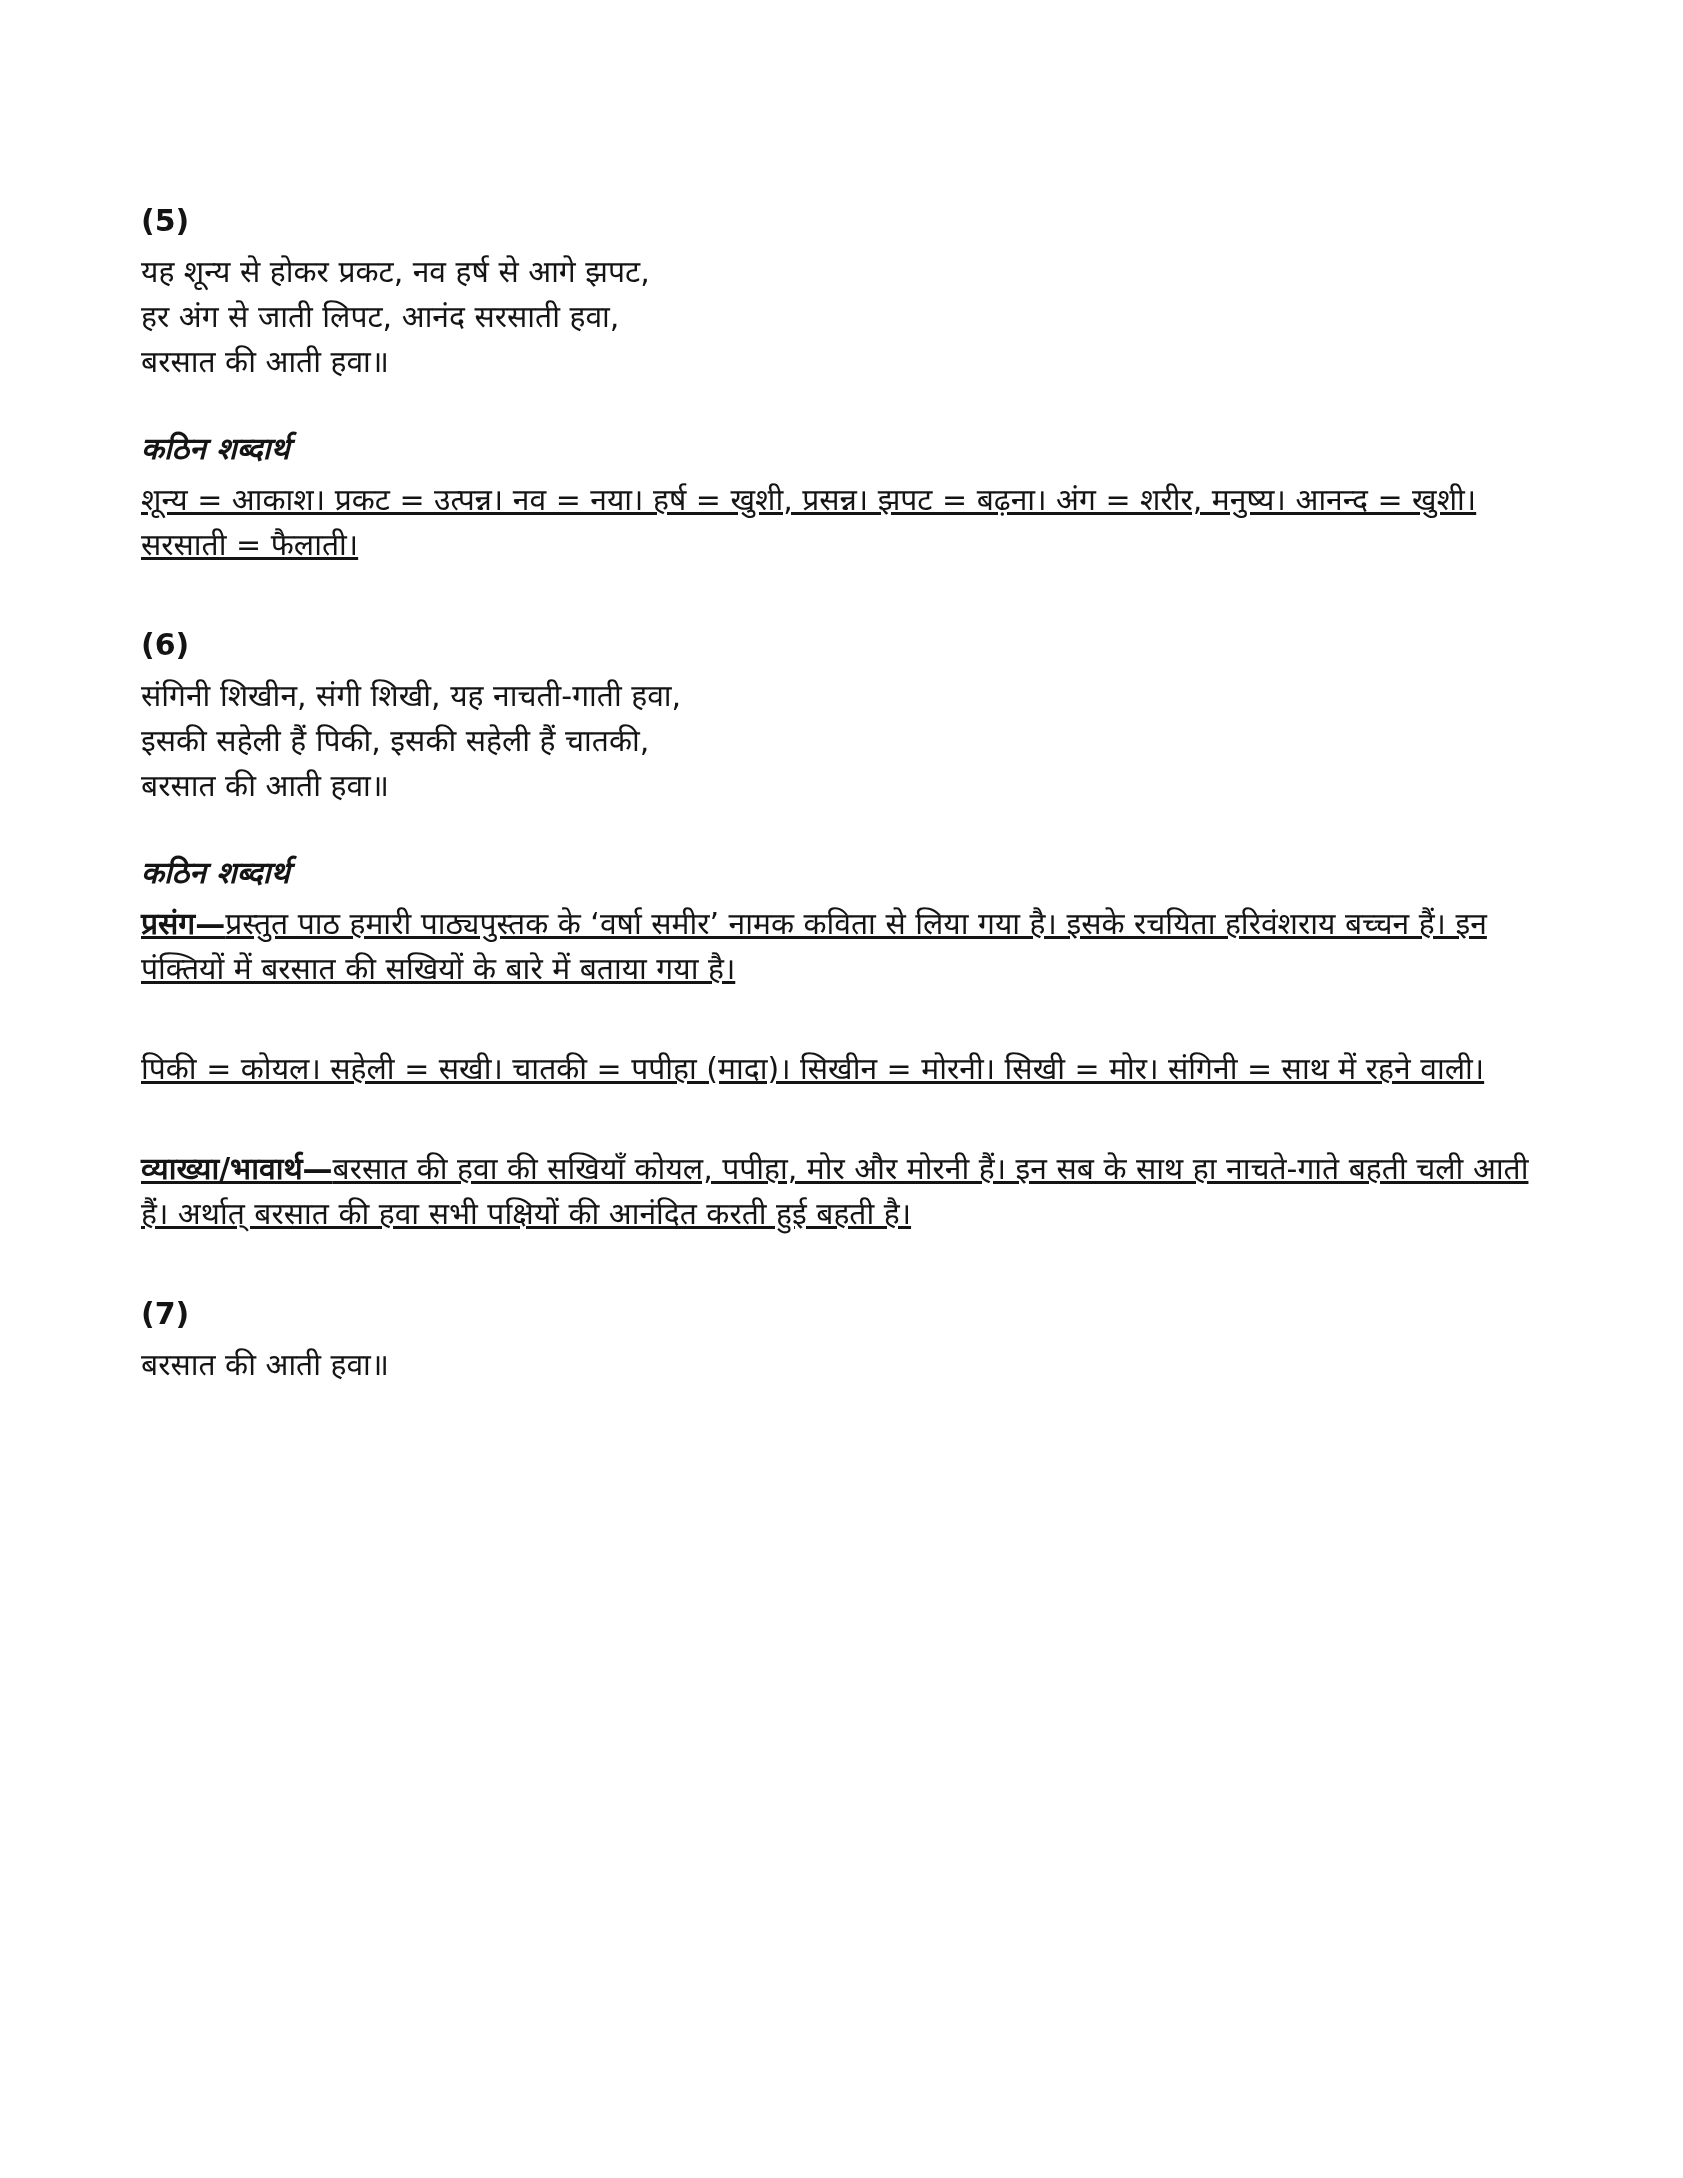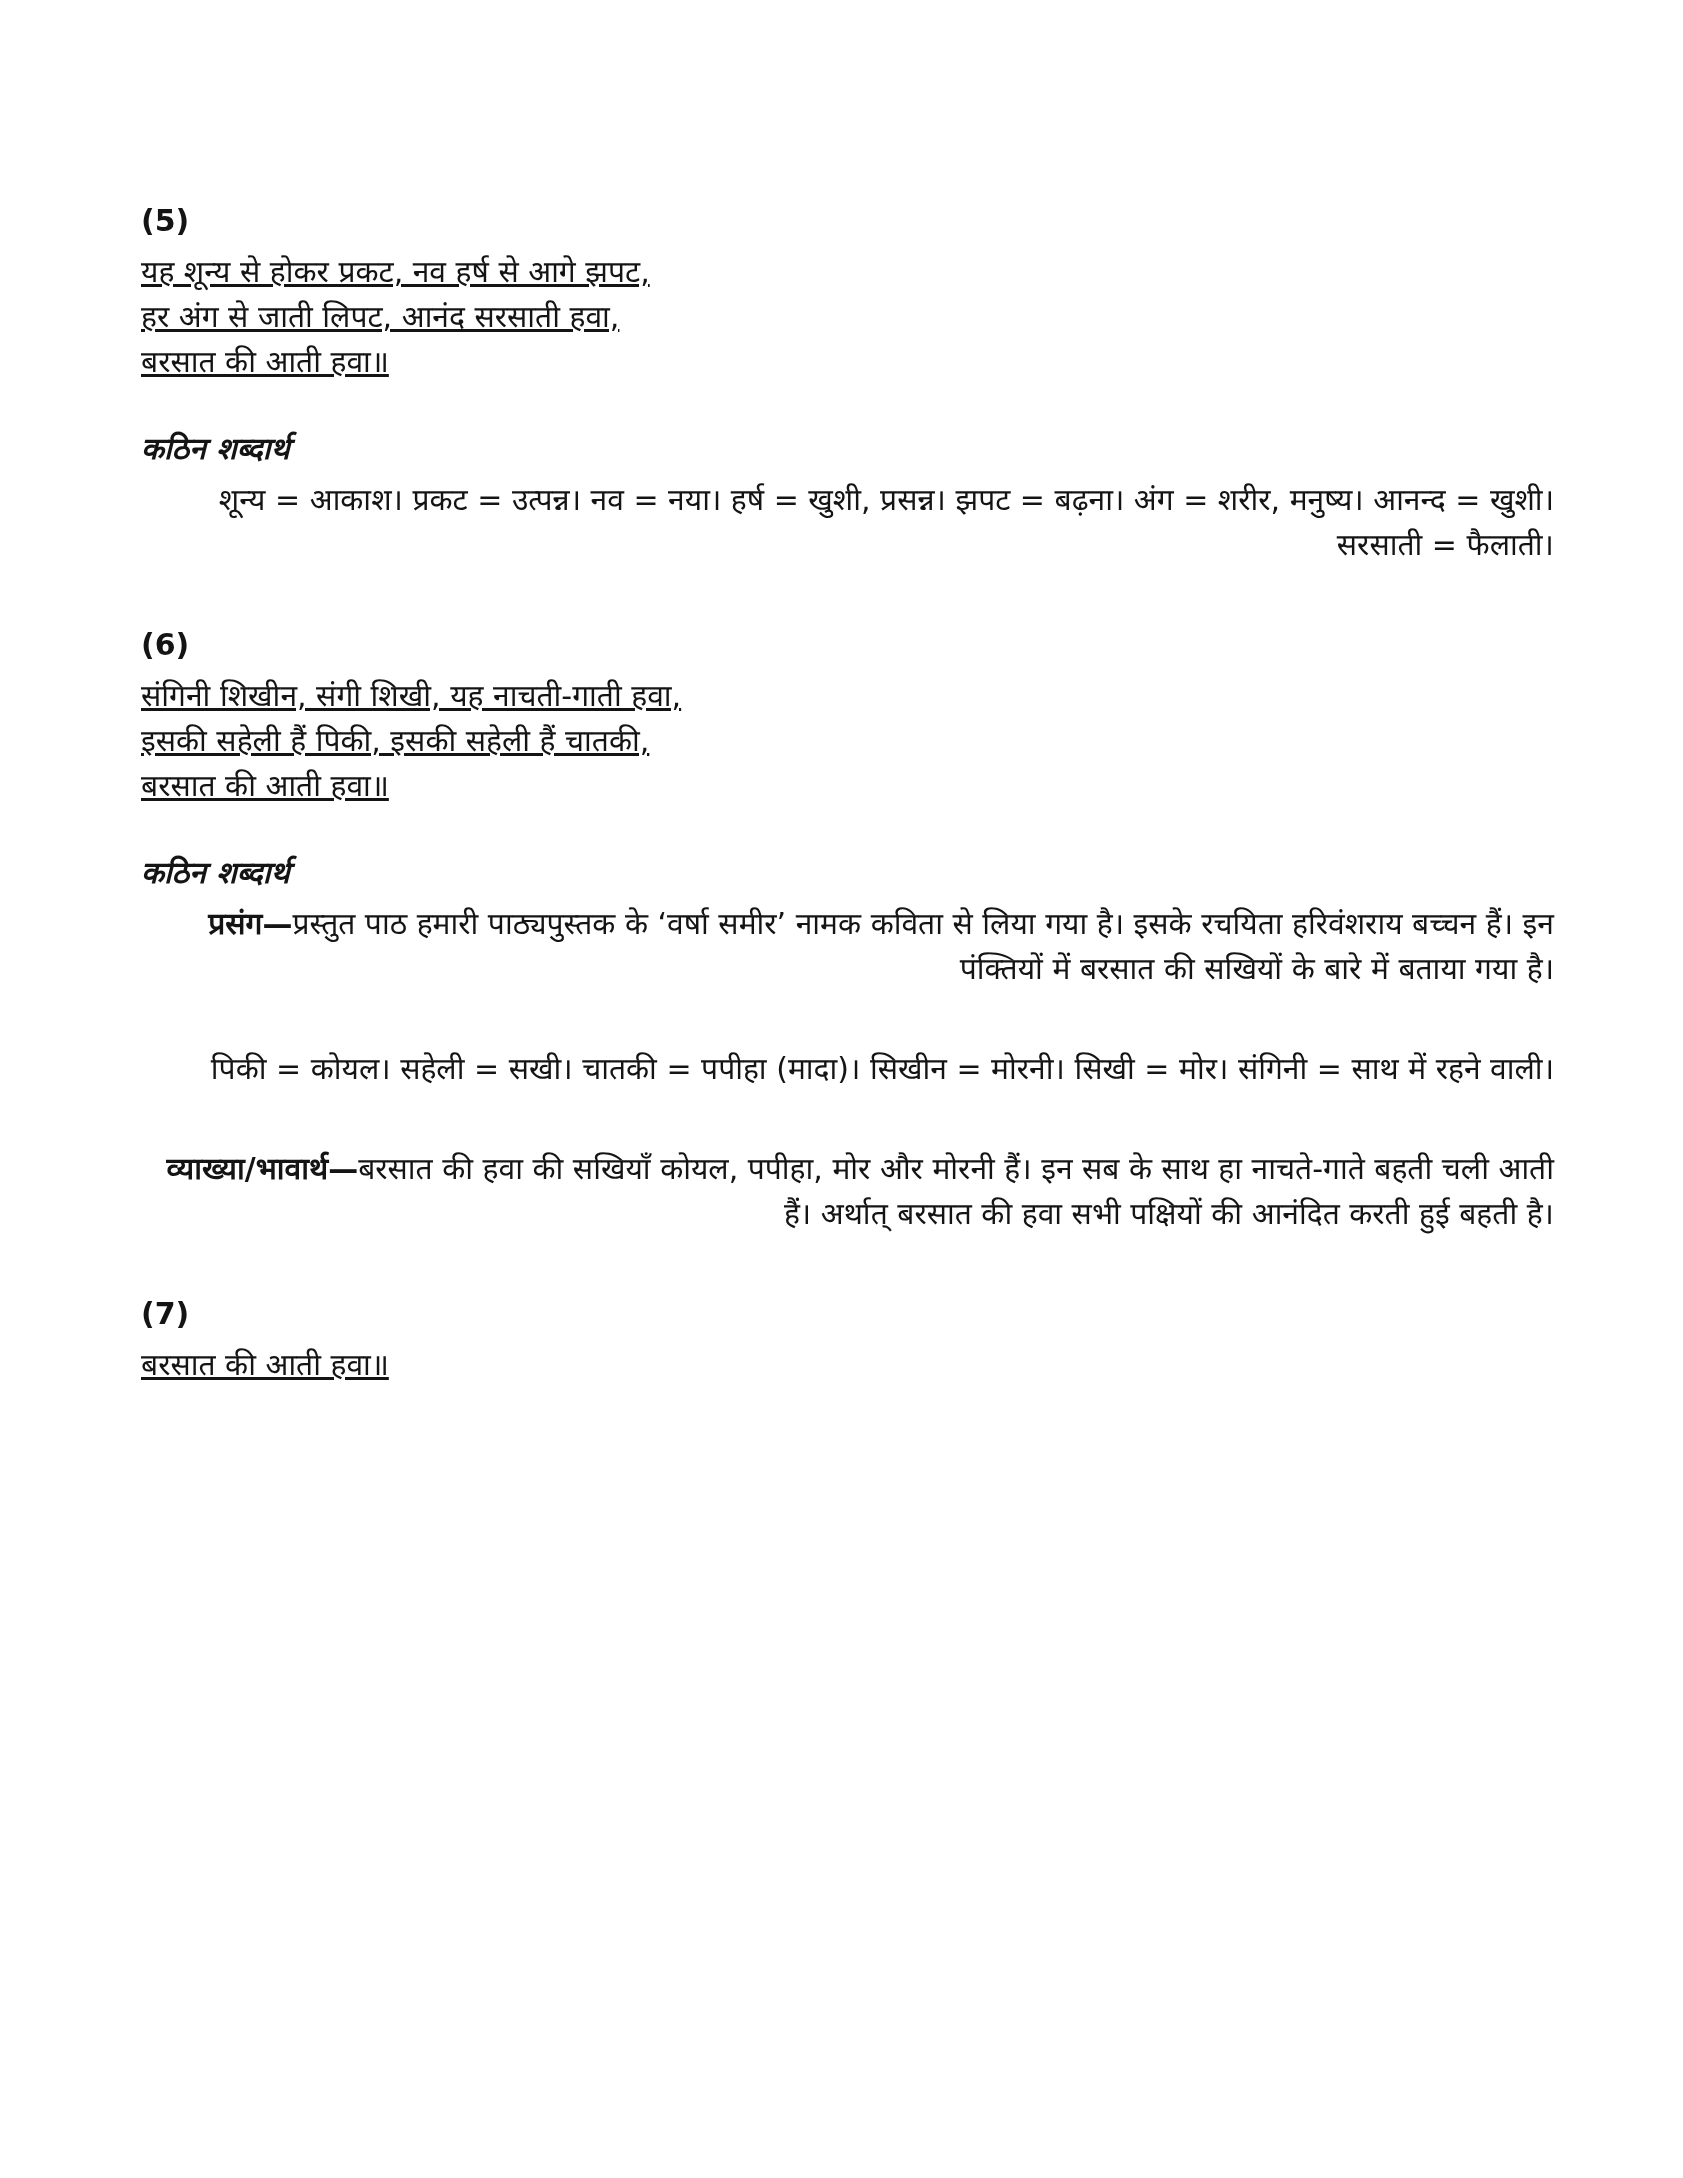--- a/index.html
+++ b/index.html
@@ -20,34 +20,34 @@
     color: #141414;
     font-size: 30px;
     line-height: 45px;
   }
   .stanza-number {
     font-weight: bold;
     margin: 0 0 6px 0;
   }
   .verse {
     margin: 0 0 42px 0;
-    text-decoration: underline;
   }
   .verse-line {
     white-space: nowrap;
   }
   .heading {
     font-weight: bold;
     margin: 0 0 6px 0;
     font-style: italic;
   }
   .para {
     margin: 0 0 55px 0;
     max-width: 1414px;
-    text-align: right;
+    text-align: left;
+    text-decoration: underline;
   }
   .para .lead {
     font-weight: bold;
   }
 </style>
 </head>
 <body>
 
 <div class="page" id="doc">
     <div class="stanza-number">(5)</div>

